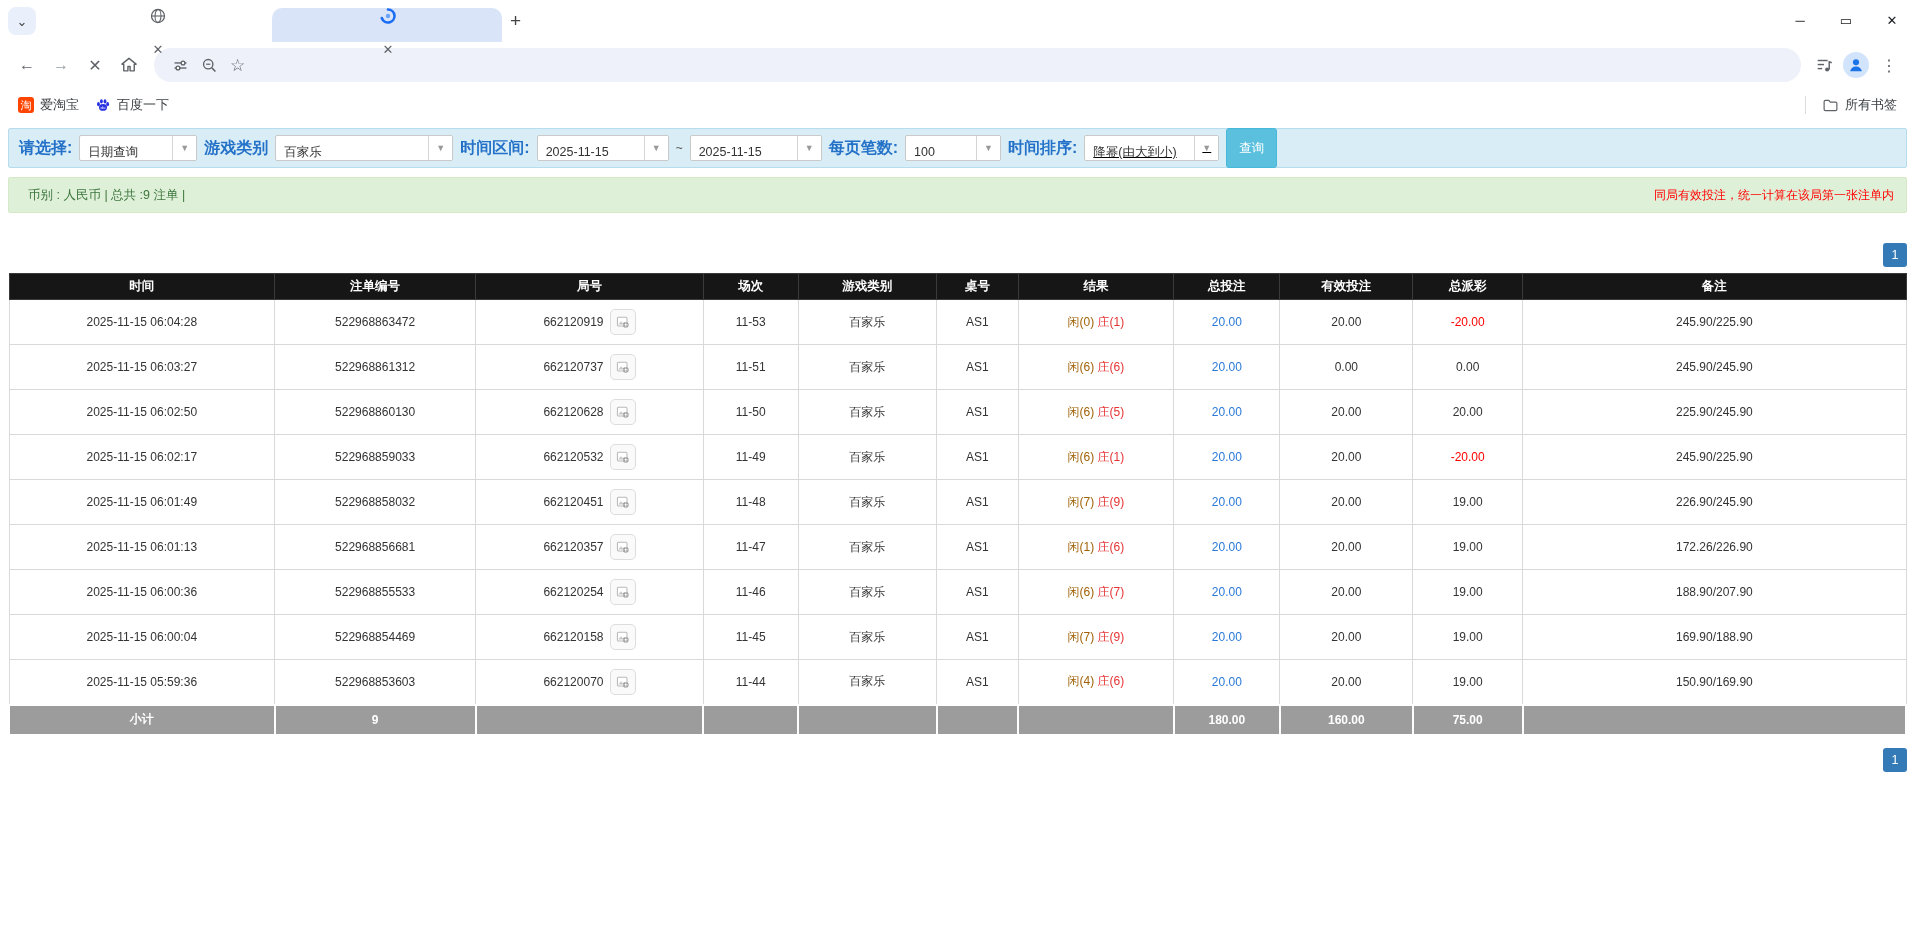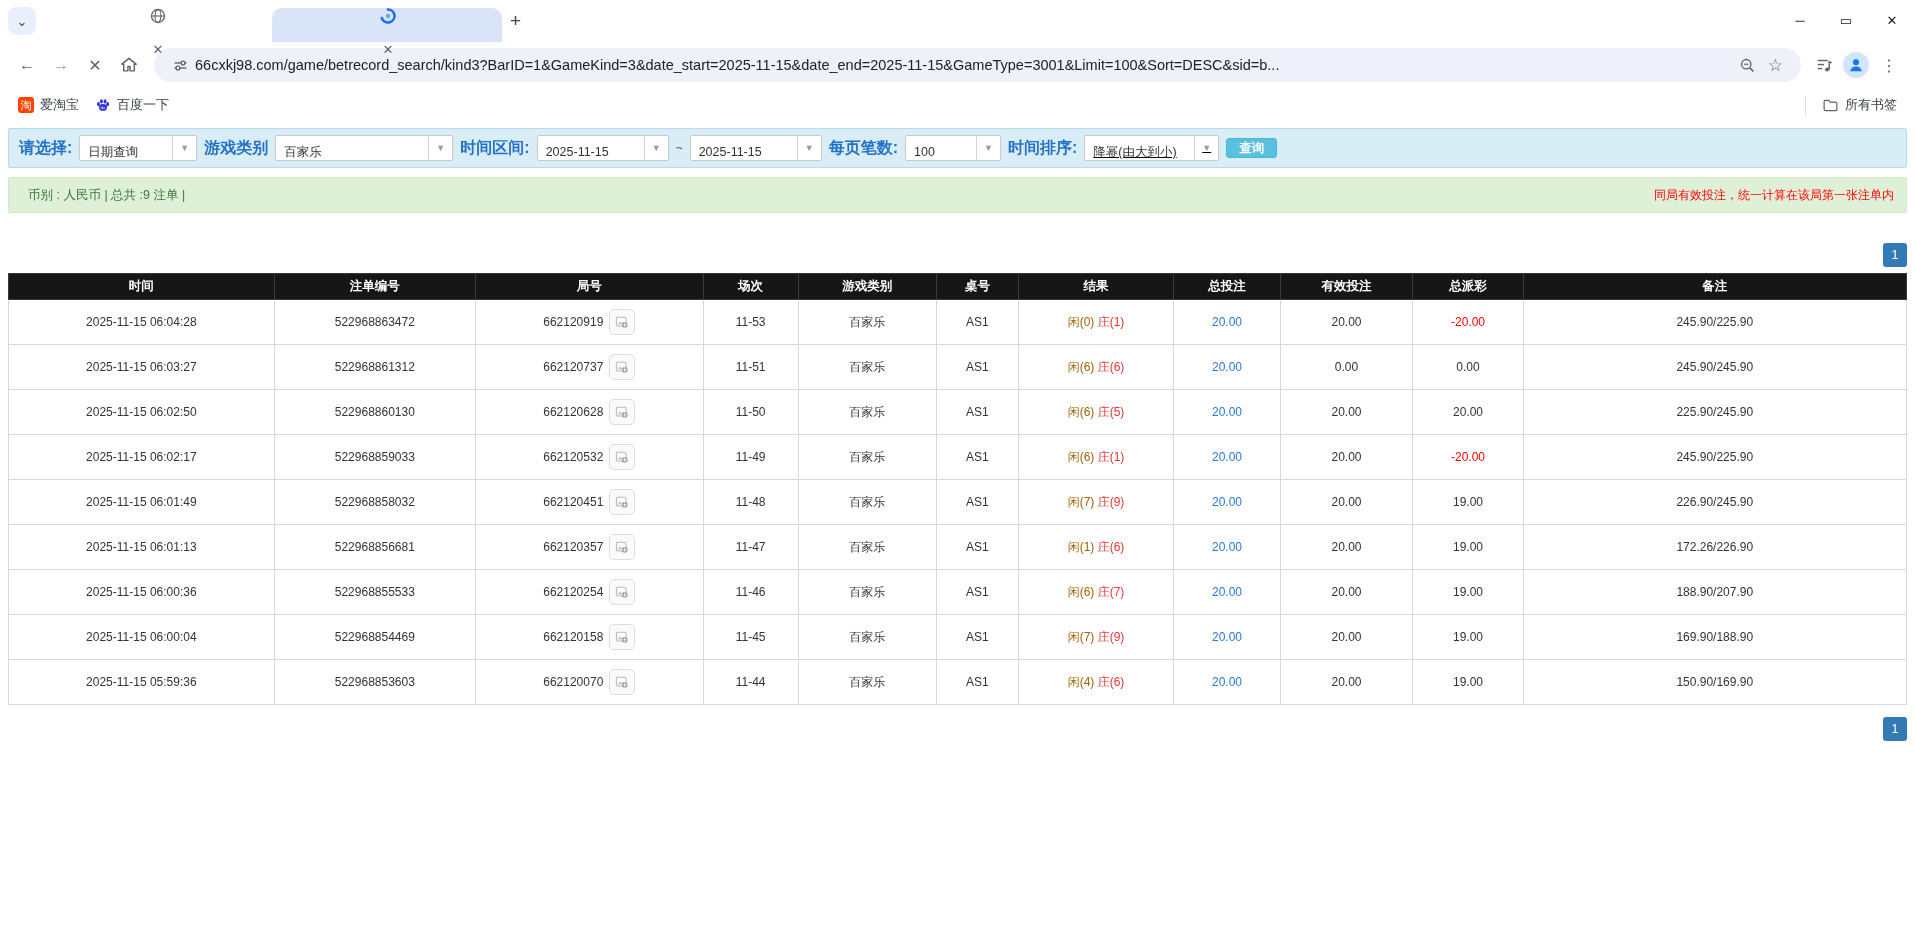--- a/index.html
+++ b/index.html
@@ -48,21 +48,21 @@
 
   .filter-panel { background:#d9edf7; border:1px solid #b6dcee; border-radius:2px;
     height:40px; display:flex; align-items:center; gap:7px; padding:0 10px; }
   .flabel { color:#2472c8; font-size:16px; font-weight:bold; white-space:nowrap;text-align:right; }
   .combo { display:flex; height:26px; background:#fff; border:1px solid #c9c9c9; border-radius:2px; cursor:pointer; }
   .combo .val { font-size:12.5px; color:#333; display:flex; align-items:center; padding:16px 8px; flex:1; white-space:nowrap; }
   .combo .caret { width:24px; border-left:1px solid #d5d5d5; display:flex; align-items:center;
     justify-content:center; color:#999; font-size:9px; background:#fff; }
   .tilde { color:#555; font-size:12px; }
   .btn-search { background:#5bc0de; border:1px solid #46b8da; color:#fff; font-size:12.5px;
-    border-radius:3px; height:20px; padding:0 12px; cursor:pointer;font-weight:bold; }
+    border-radius:3px; height:40px; padding:0 12px; cursor:pointer; }
 
   .info-bar { margin-top:9px; background:#dff0d8; border:1px solid #d6e9c6; border-radius:2px;
     height:36px; display:flex; align-items:center; justify-content:space-between; padding:0 12px; }
   .info-left { color:#3c763d; font-size:12.5px;margin-left:7px; }
   .info-note { color:#ff0000; font-size:12px; }
 
   .pager-row { display:flex; justify-content:flex-end; }
   .pager-row.top { margin:30px 0 6px 0; }
   .pager-row.bottom { margin:12px 0 0 0; }
   .page-btn { min-width:24px; height:24px; background:#337ab7; color:#fff; font-size:12.5px;
@@ -136,21 +136,20 @@
 
     <div class="omnibox">
       <span class="omni-ic">
         <svg viewBox="0 0 20 20" width="17" height="17">
             <line x1="3" y1="7" x2="17" y2="7" stroke="#5f6368" stroke-width="1.6"></line>
             <circle cx="13" cy="7" r="2.2" fill="#fff" stroke="#5f6368" stroke-width="1.6"></circle>
             <line x1="3" y1="13" x2="17" y2="13" stroke="#5f6368" stroke-width="1.6"></line>
             <circle cx="7" cy="13" r="2.2" fill="#fff" stroke="#5f6368" stroke-width="1.6"></circle>
           </svg>
       </span>
-      <span class="omni-url">66cxkj98.com/game/betrecord_search/kind3?BarID=1&amp;GameKind=3&amp;date_start=2025-11-15&amp;date_end=2025-11-15&amp;GameType=3001&amp;Limit=100&amp;Sort=DESC&amp;sid=b...</span>
       <span class="omni-ic">
         <svg viewBox="0 0 20 20" width="17" height="17">
             <circle cx="8.5" cy="8.5" r="5.5" fill="none" stroke="#5f6368" stroke-width="1.6"></circle>
             <line x1="12.8" y1="12.8" x2="17" y2="17" stroke="#5f6368" stroke-width="1.8"></line>
             <line x1="6" y1="8.5" x2="11" y2="8.5" stroke="#5f6368" stroke-width="1.4"></line>
           </svg>
       </span>
       <span class="omni-ic" style="font-size:17px;">☆</span>
     </div>
 
@@ -539,19 +538,32 @@
           </td>
           <td>11-44</td>
           <td>百家乐</td>
           <td>AS1</td>
           <td><span class="t-blue">闲(4)</span> <span class="t-red">庄(6)</span></td>
           <td><span class="link-blue">20.00</span></td>
           <td>20.00</td>
           <td><span class="">19.00</span></td>
           <td>150.90/169.90</td>
         </tr>
+        <tr class="totals">
+          <td>小计</td>
+          <td>9</td>
+          <td></td>
+          <td></td>
+          <td></td>
+          <td></td>
+          <td></td>
+          <td>180.00</td>
+          <td>160.00</td>
+          <td>75.00</td>
+          <td></td>
+        </tr>
       </tbody>
   </table>
 
   <div class="pager-row bottom">
     <div class="page-btn">1</div>
   </div>
 </div>
 
 </body></html>

